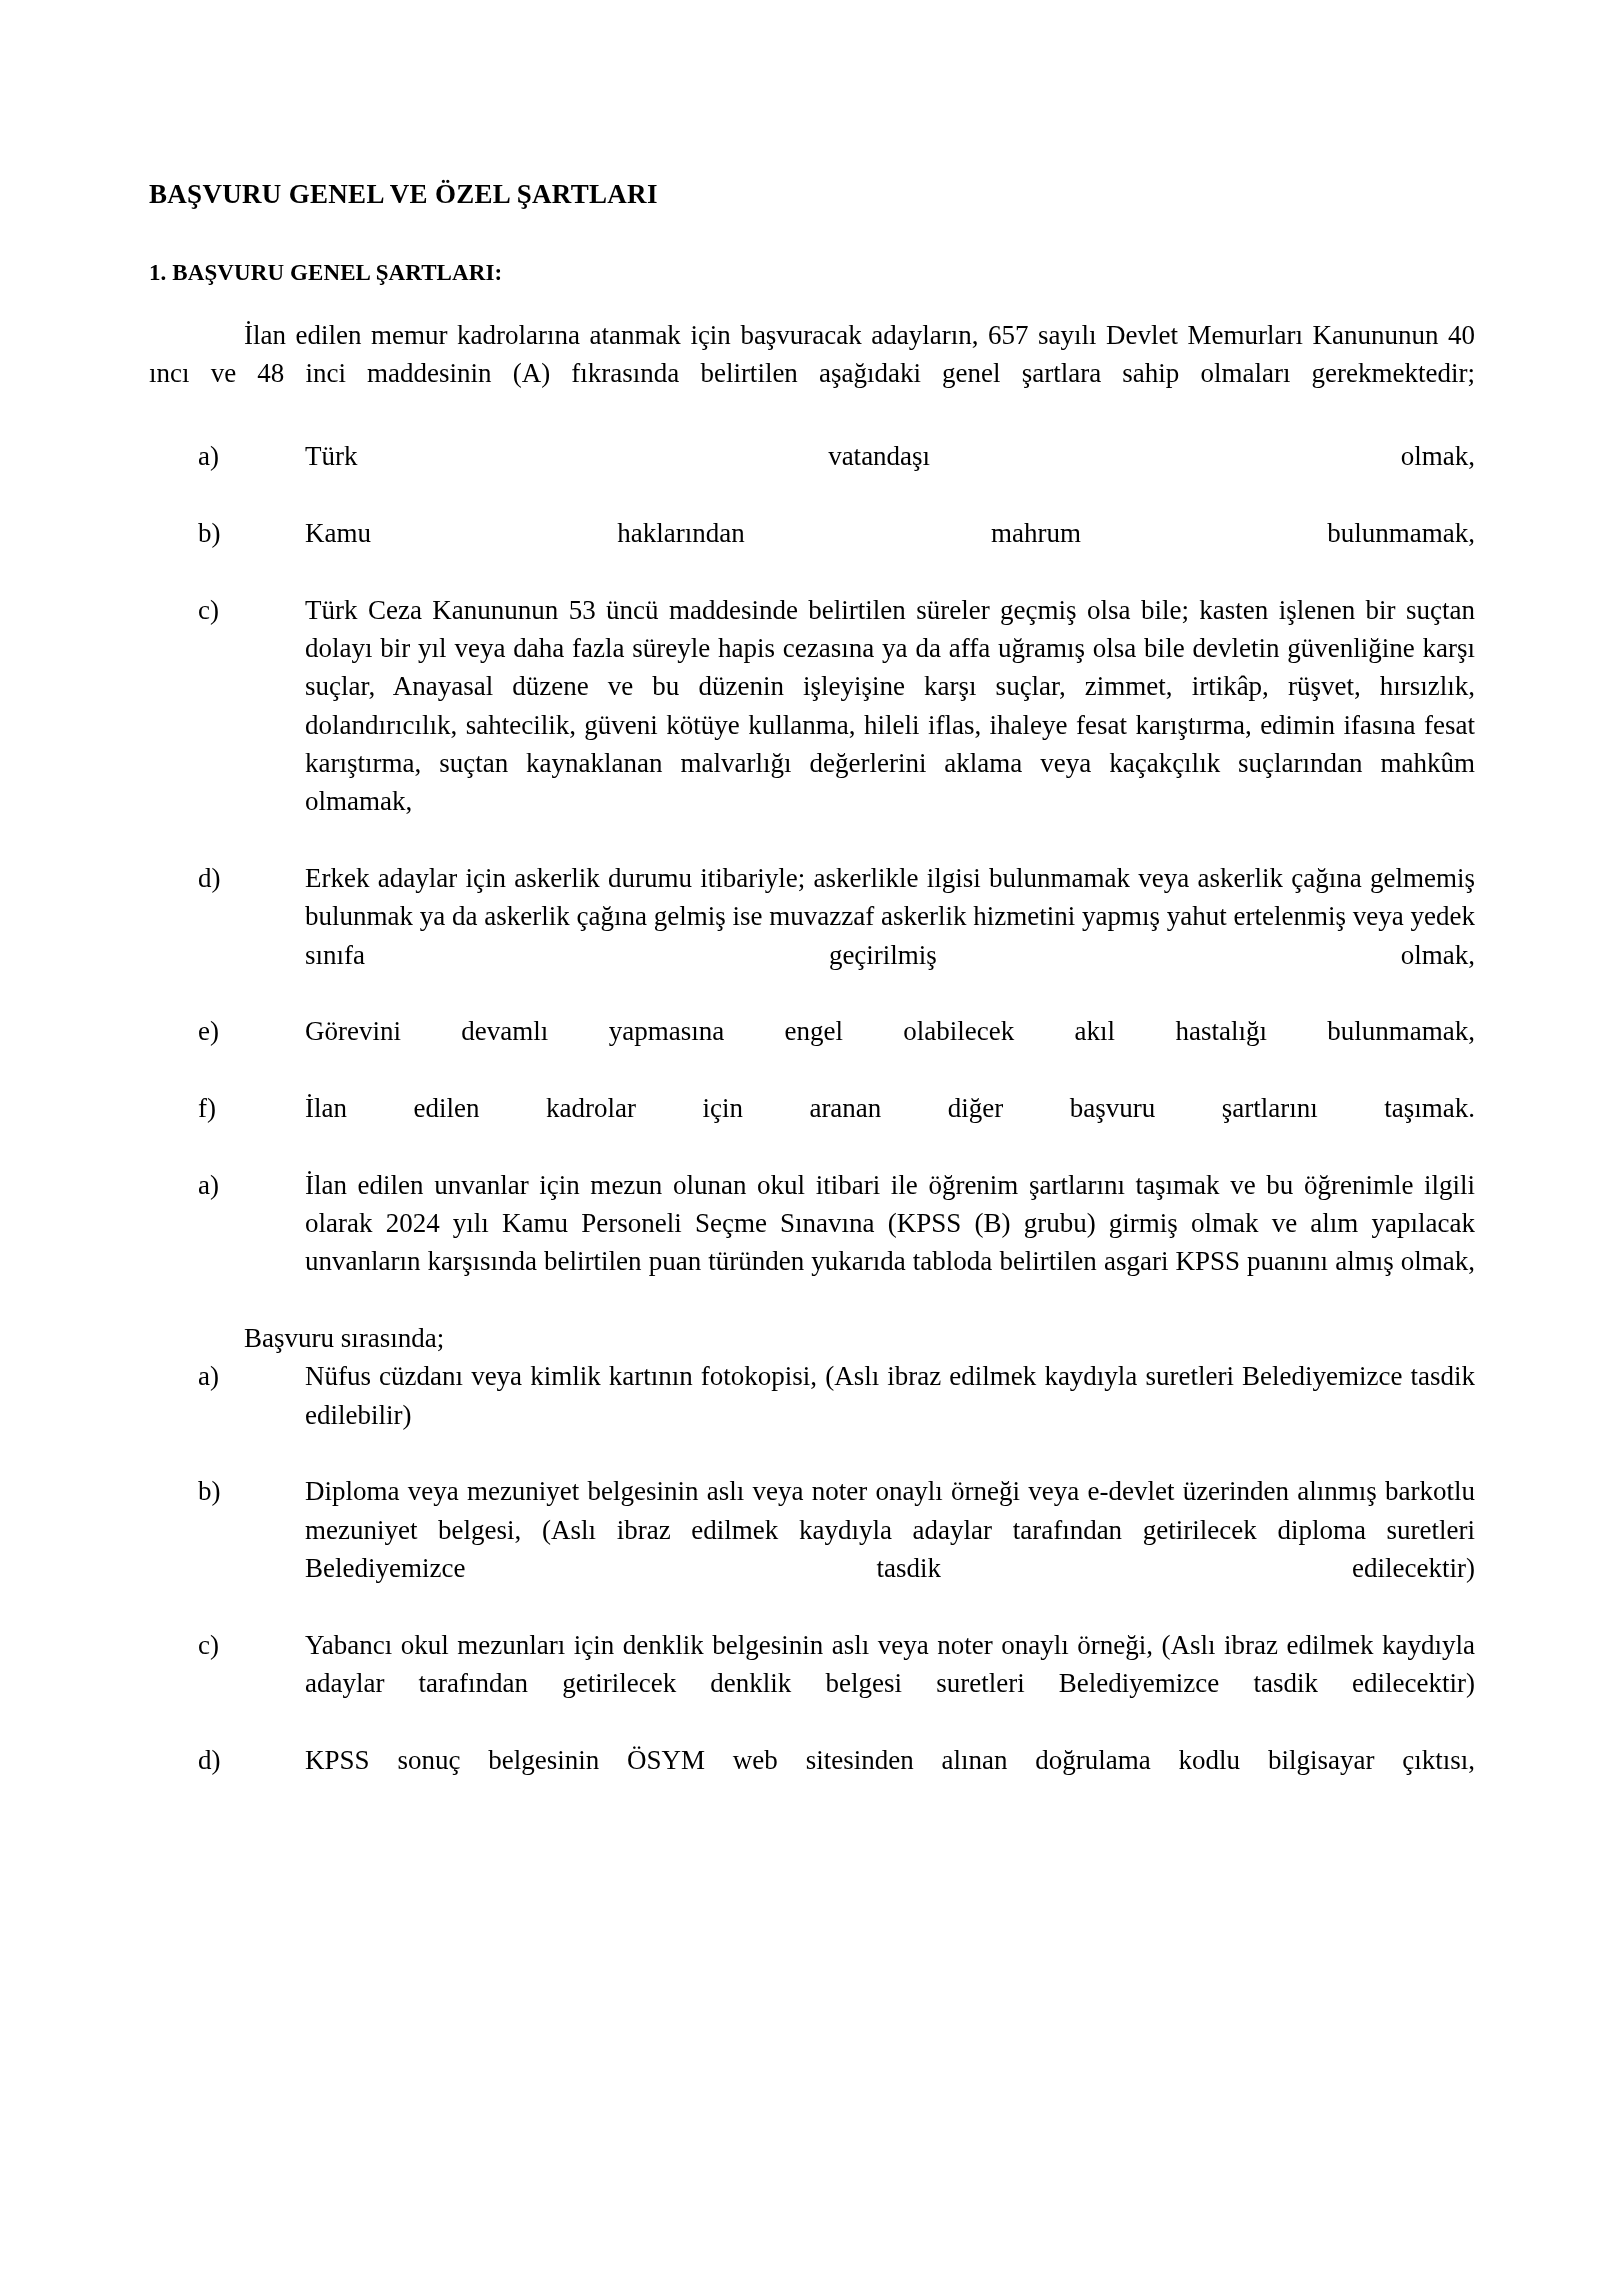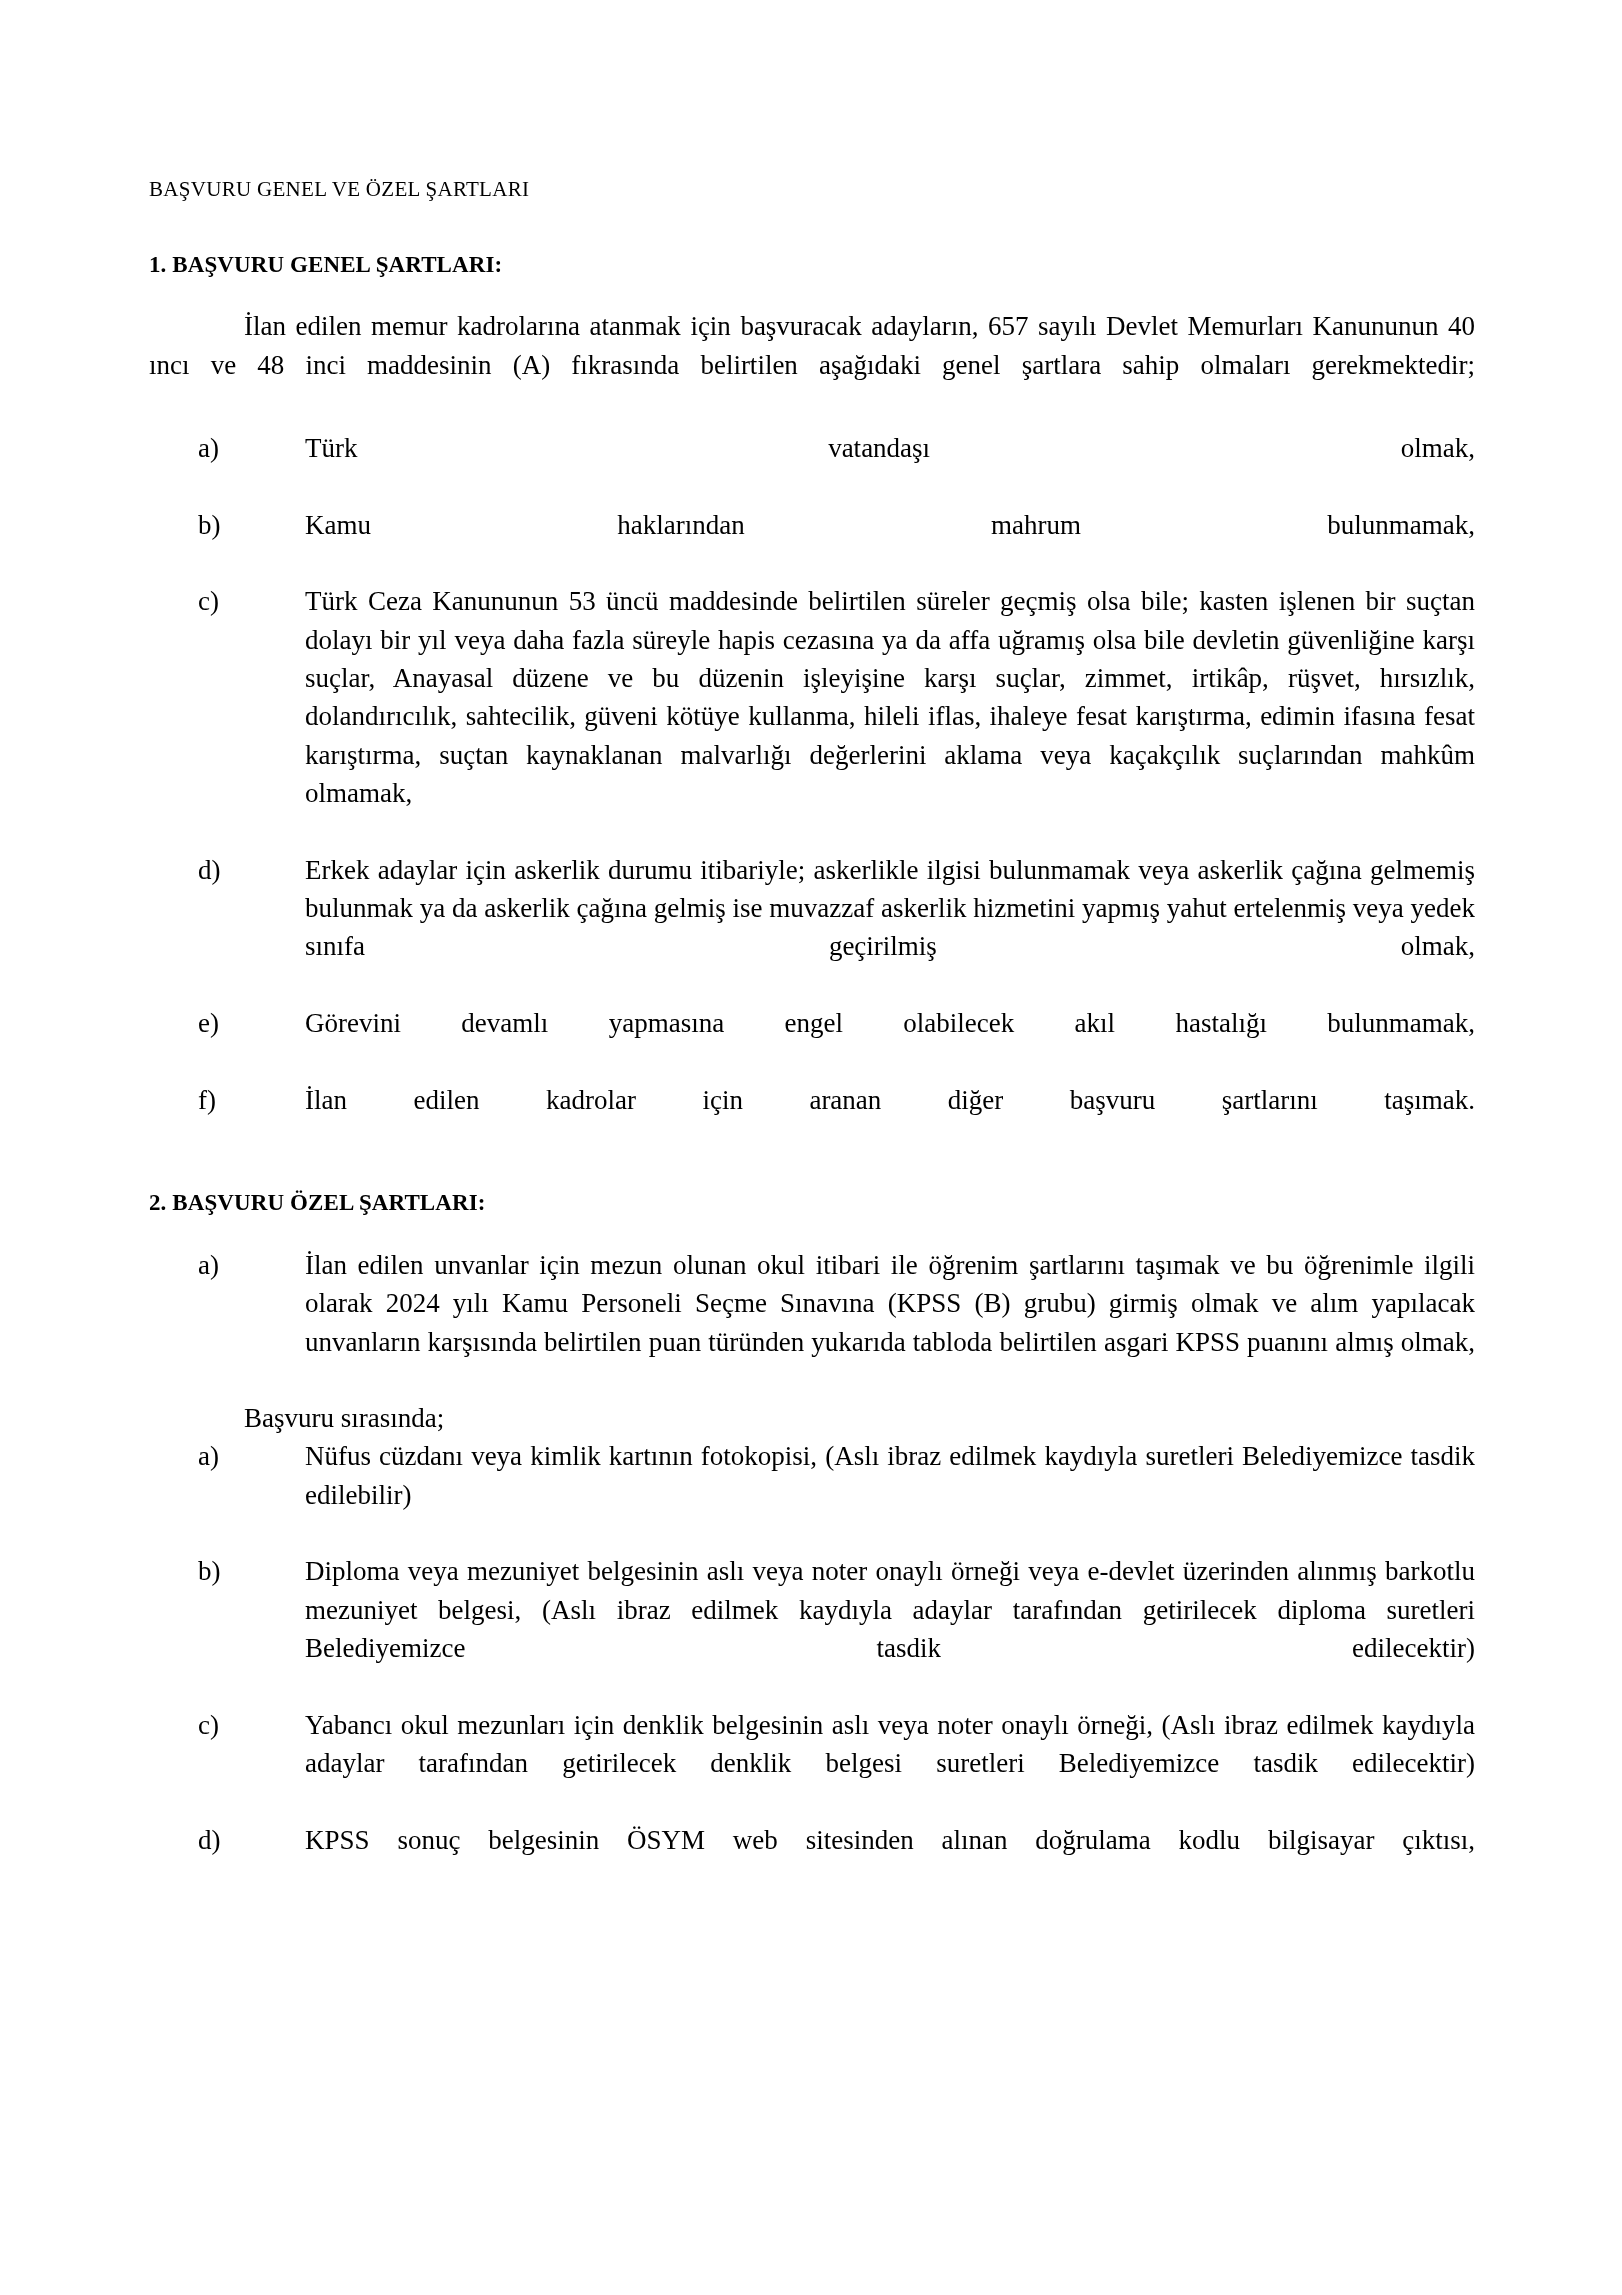--- a/index.html
+++ b/index.html
@@ -22,22 +22,22 @@
   }
 
   .doc-body {
     width: 1326px;
     font-size: 27px;
     line-height: 1.42;
   }
 
   
   .main-title {
-    font-weight: normal;
-    font-size: 21px;
+    font-weight: bold;
+    font-size: 27px;
     letter-spacing: 0.3px;
     margin: 0 0 44px 0;
   }
 
   .section-heading {
     font-weight: bold;
     font-size: 23px;
     letter-spacing: 0.1px;
     margin: 30px 0 26px 0;
   }
@@ -128,21 +128,20 @@
       <li>
         <span class="marker">e)</span>
         <span class="item-text">Görevini devamlı yapmasına engel olabilecek akıl hastalığı bulunmamak,</span>
       </li>
       <li>
         <span class="marker">f)</span>
         <span class="item-text">İlan edilen kadrolar için aranan diğer başvuru şartlarını taşımak.</span>
       </li>
     </ol>
 
-    <div class="section-heading">2. BAŞVURU ÖZEL ŞARTLARI:</div>
 
     <ol class="alpha-list">
       <li>
         <span class="marker">a)</span>
         <span class="item-text">İlan edilen unvanlar için mezun olunan okul itibari ile öğrenim şartlarını taşımak ve bu öğrenimle ilgili olarak 2024 yılı Kamu Personeli Seçme Sınavına (KPSS (B) grubu) girmiş olmak ve alım yapılacak unvanların karşısında belirtilen puan türünden yukarıda tabloda belirtilen asgari KPSS puanını almış olmak,</span>
       </li>
     </ol>
 
 
     <p class="plain">Başvuru sırasında;</p>

